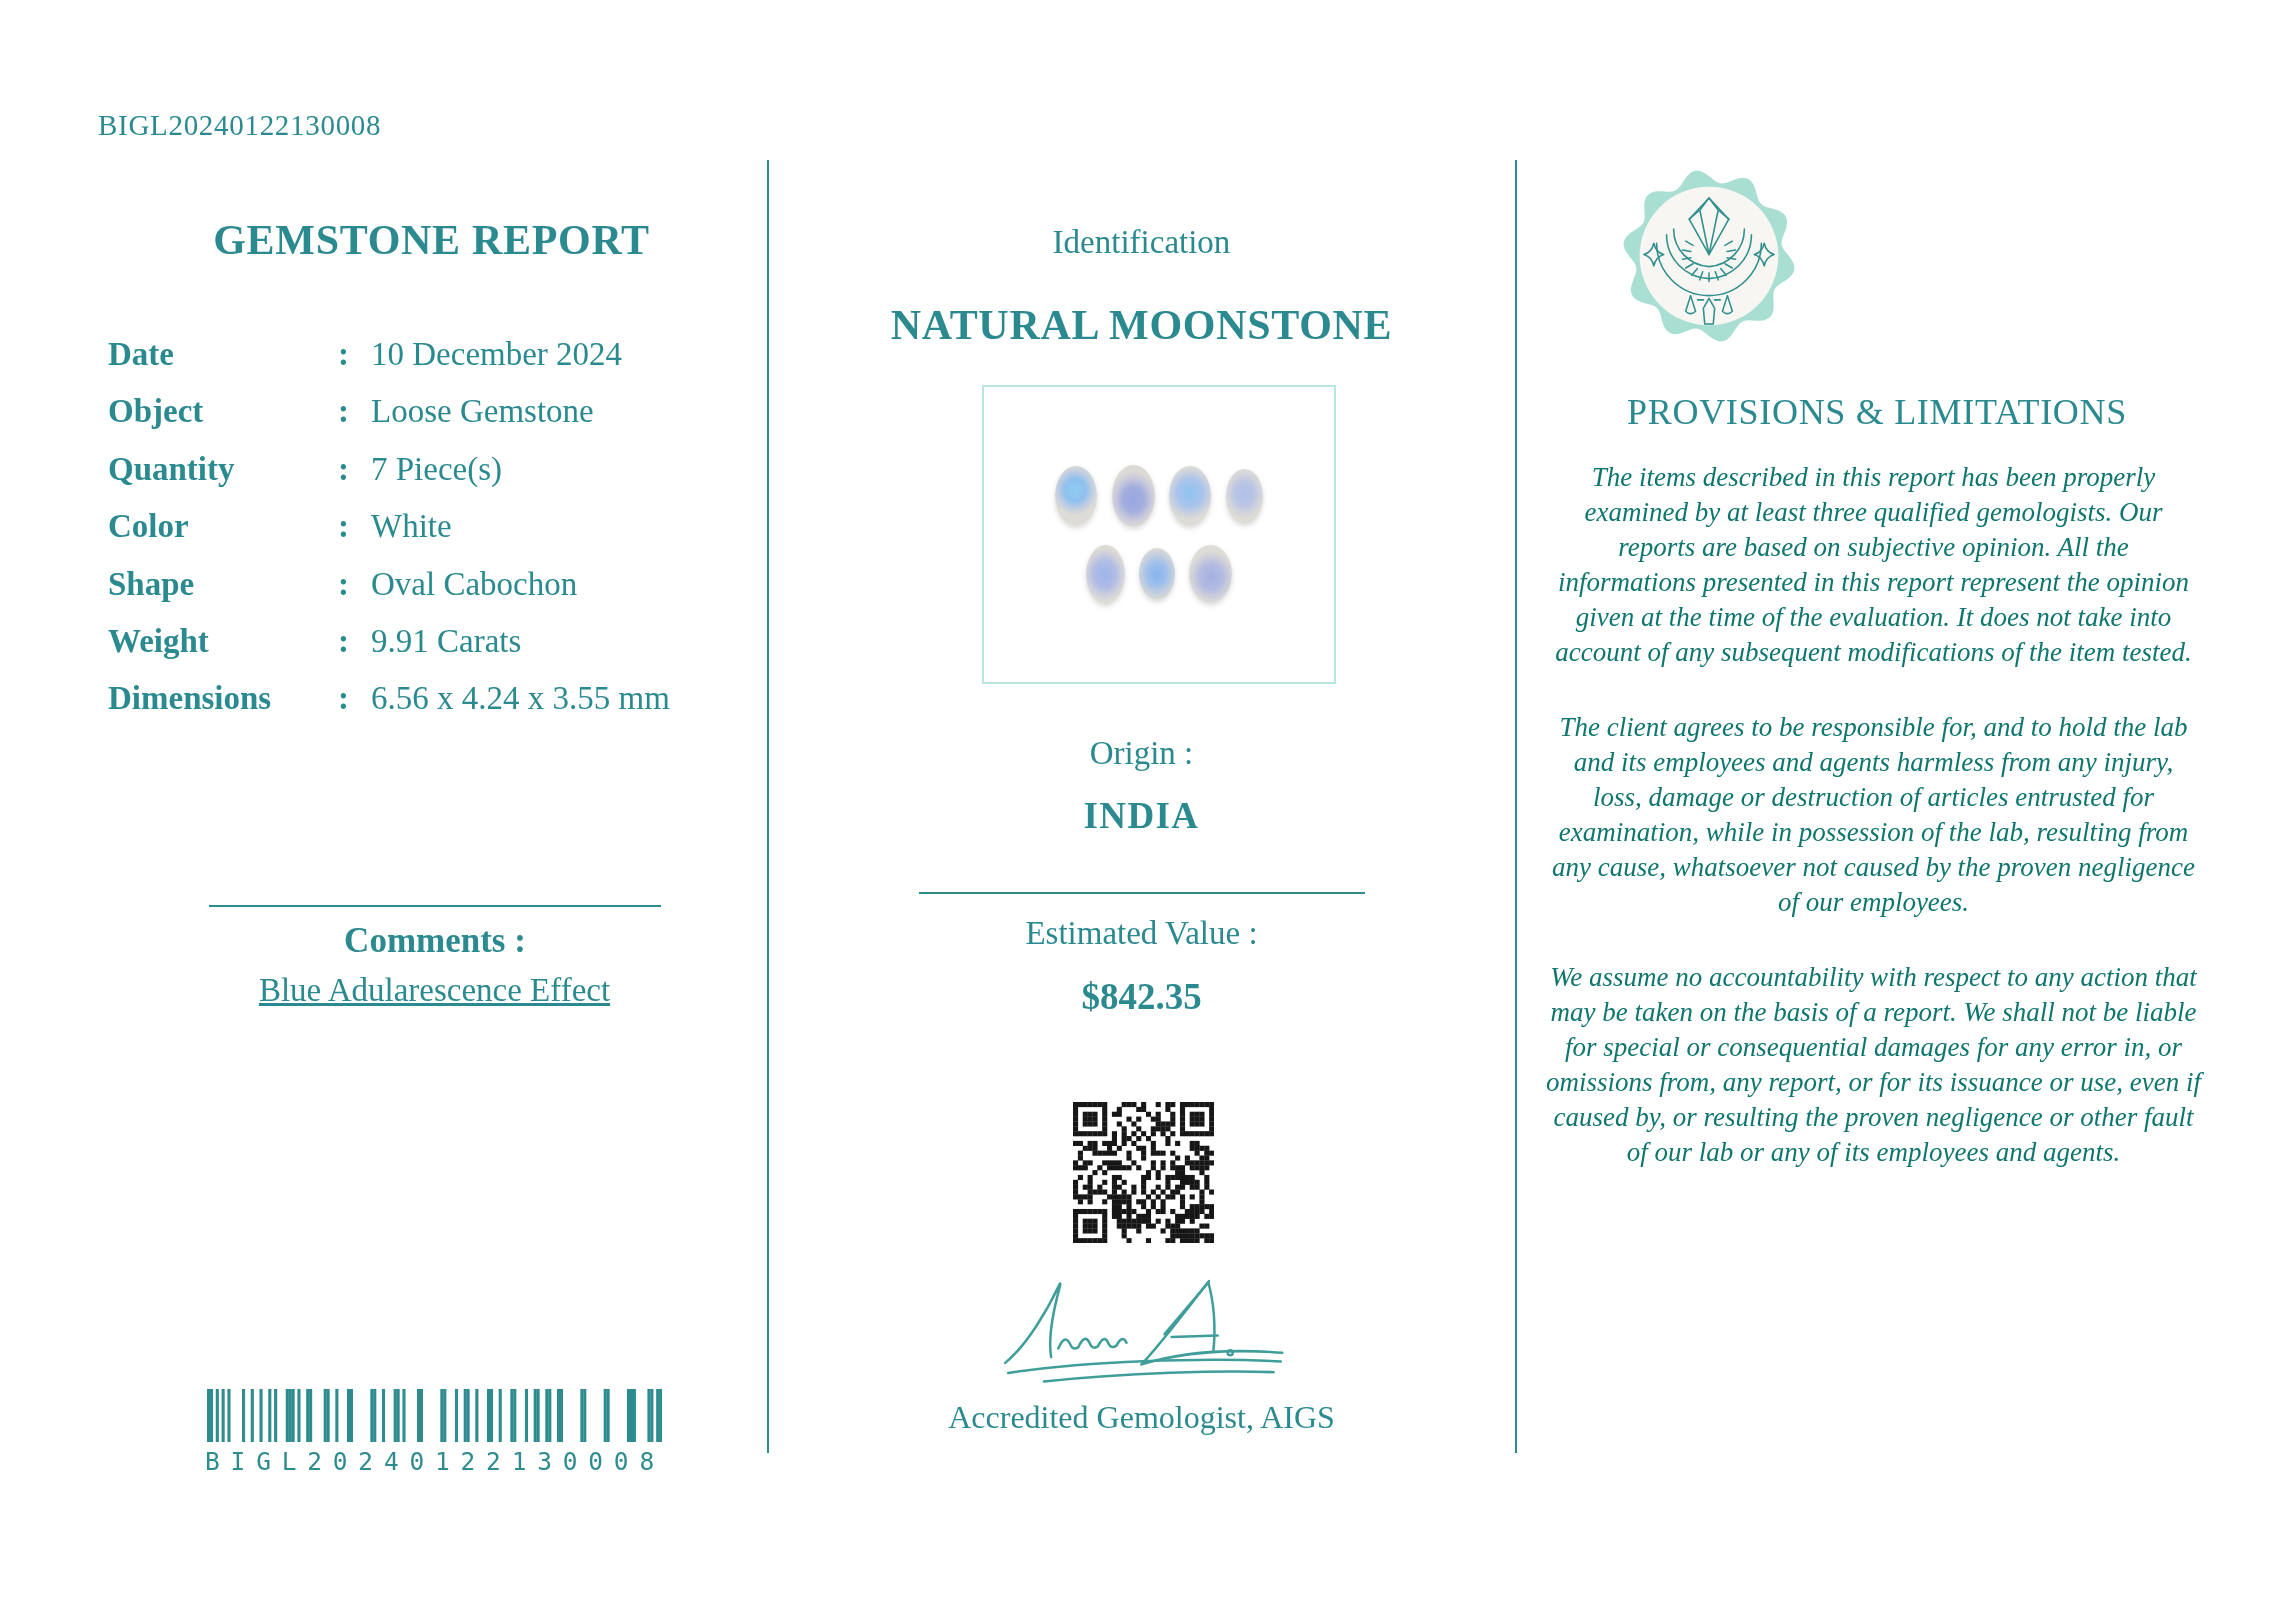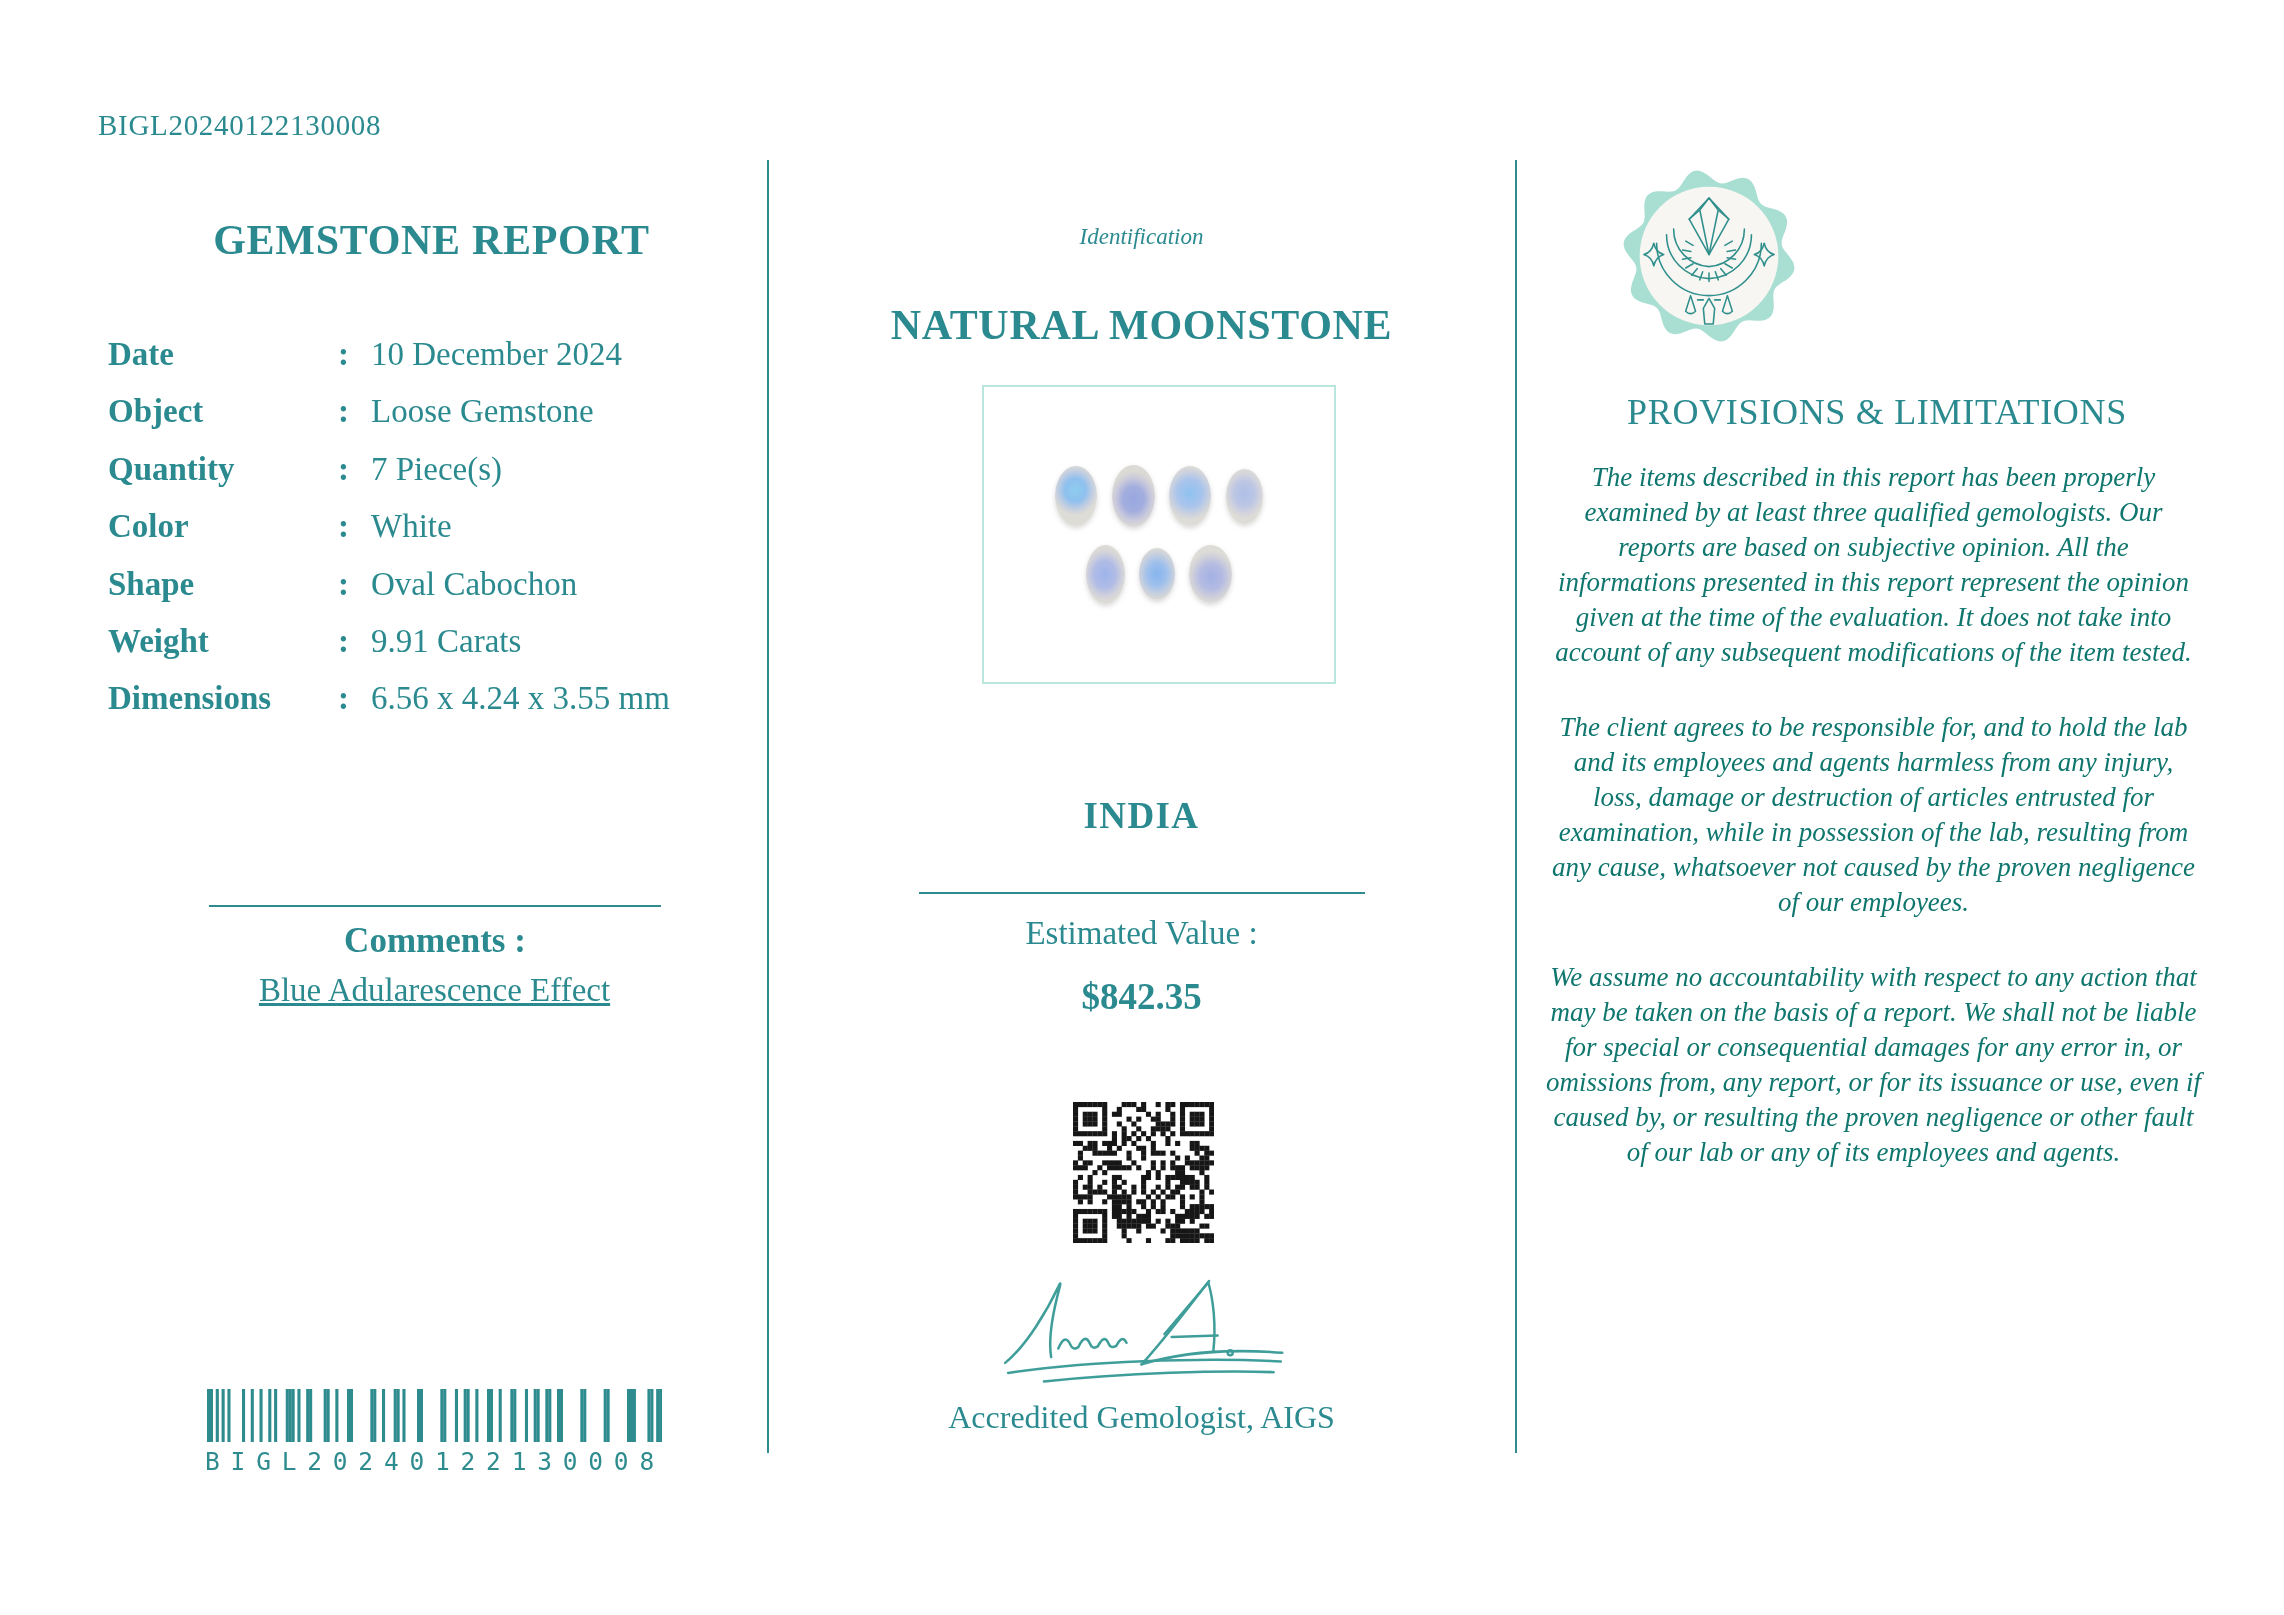--- a/index.html
+++ b/index.html
@@ -24,21 +24,21 @@
   .ghost{visibility:hidden;}
   #commentsLine{left:209px;top:905px;width:452px;height:2.2px;background:#2e8b8e;}
   #commentsLabel{left:209px;top:921px;width:452px;font-size:35px;font-weight:bold;}
   #commentsValue{left:137px;top:972px;width:595px;font-size:33px;text-decoration:underline;}
   #barcode{left:207px;top:1389px;width:455px;height:53px;}
   #barcode svg rect{fill:#2e8b8e;}
   #barcodeText{left:186px;top:1447px;width:498px;font-size:24.5px;letter-spacing:10.8px;
                font-family:"DejaVu Sans Mono",monospace;color:#2e8b8e;}
 
   
-  #identHeading{left:782px;top:224px;width:719px;font-size:23px;font-style:italic;}
+  #identHeading{left:782px;top:224px;width:719px;font-size:33px;}
   #identResult{left:782px;top:301px;width:719px;font-size:42px;font-weight:bold;letter-spacing:0.7px;}
   #photoFrame{left:982px;top:385px;width:354px;height:299px;border:2.9px solid #b9e6dd;
               display:flex;flex-direction:column;align-items:center;justify-content:center;gap:17.3px;background:#fff;}
   .gemRow{display:flex;align-items:center;gap:14.4px;}
   .gem{border-radius:50%;box-shadow:0 2.2px 5px rgba(120,120,120,.28);}
   .g1{width:42px;height:60px;background:radial-gradient(55% 42% at 48% 40%,#8ecdf0 0%,#8fc0ee 45%,#c6cfe0 78%,#dddcd6 100%);}
   .g2{width:43px;height:62px;background:radial-gradient(55% 45% at 50% 55%,#97a7e0 0%,#a3aede 45%,#c9c9dc 75%,#dcdad4 100%);}
   .g3{width:42px;height:60px;background:radial-gradient(60% 45% at 50% 45%,#8ec2f0 0%,#a9c4ec 50%,#ccd2de 80%,#dddcd6 100%);}
   .g4{width:37px;height:55px;background:radial-gradient(55% 45% at 50% 45%,#aebfe8 0%,#bcc6e4 50%,#d3d4dc 80%,#dedcd6 100%);}
   .g5{width:39px;height:59px;background:radial-gradient(55% 45% at 48% 50%,#9db4ea 0%,#b0bce6 50%,#cfd0dc 80%,#dddbd5 100%);}
@@ -189,20 +189,21 @@
       <div class="gem g3"></div>
       <div class="gem g4"></div>
     </div>
     <div class="gemRow">
       <div class="gem g5"></div>
       <div class="gem g6"></div>
       <div class="gem g7"></div>
     </div>
   </div>
 
+  <div class="abs ctr" id="originLabel">Origin :</div>
   <div class="abs ctr" id="originValue">INDIA</div>
   <div class="abs" id="midLine"></div>
   <div class="abs ctr" id="estLabel">Estimated Value :</div>
   <div class="abs ctr" id="estValue">$842.35</div>
 
   <div class="abs" id="qr"><svg viewBox="0 0 29 29" width="100%" height="100%">
         <rect x="0" y="0" width="1.05" height="1.05"></rect>
         <rect x="1" y="0" width="1.05" height="1.05"></rect>
         <rect x="2" y="0" width="1.05" height="1.05"></rect>
         <rect x="3" y="0" width="1.05" height="1.05"></rect>

